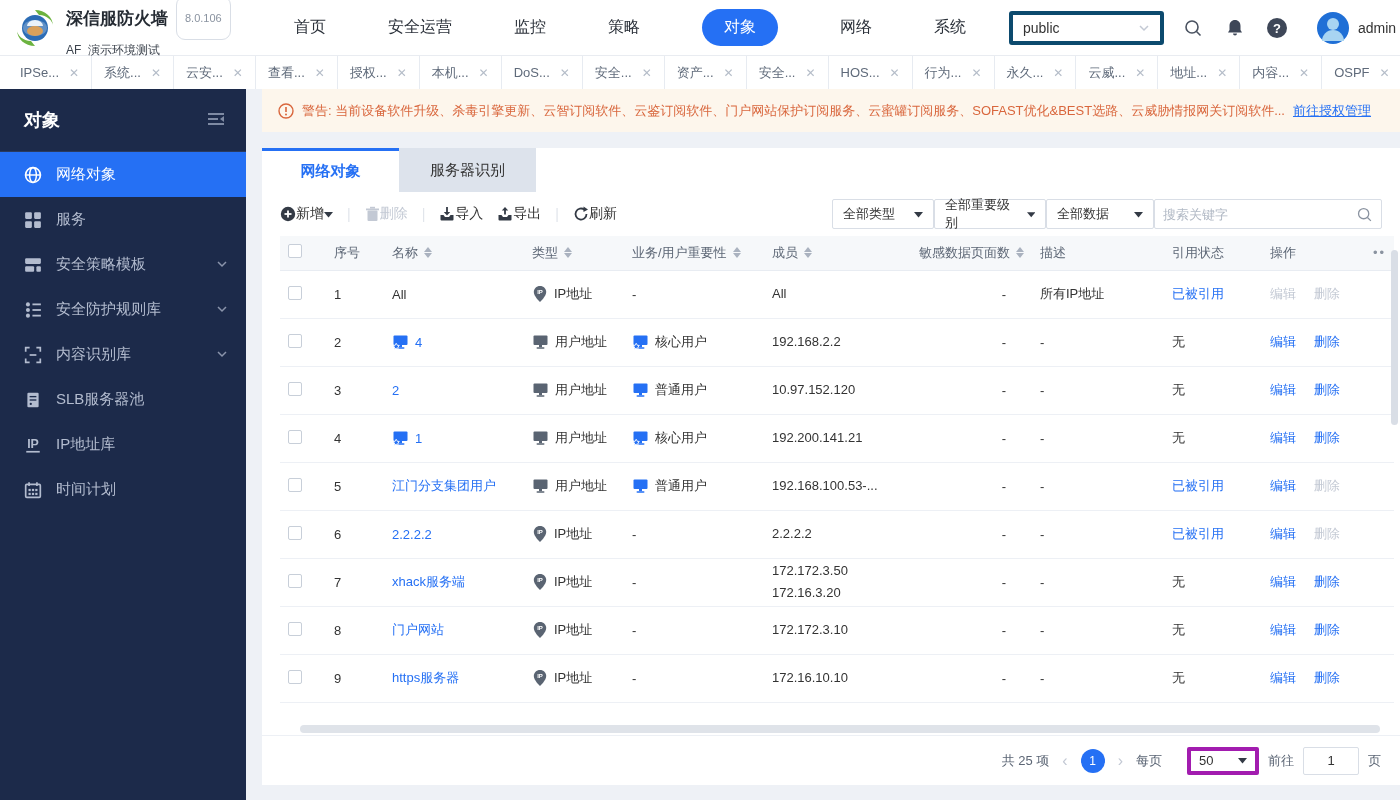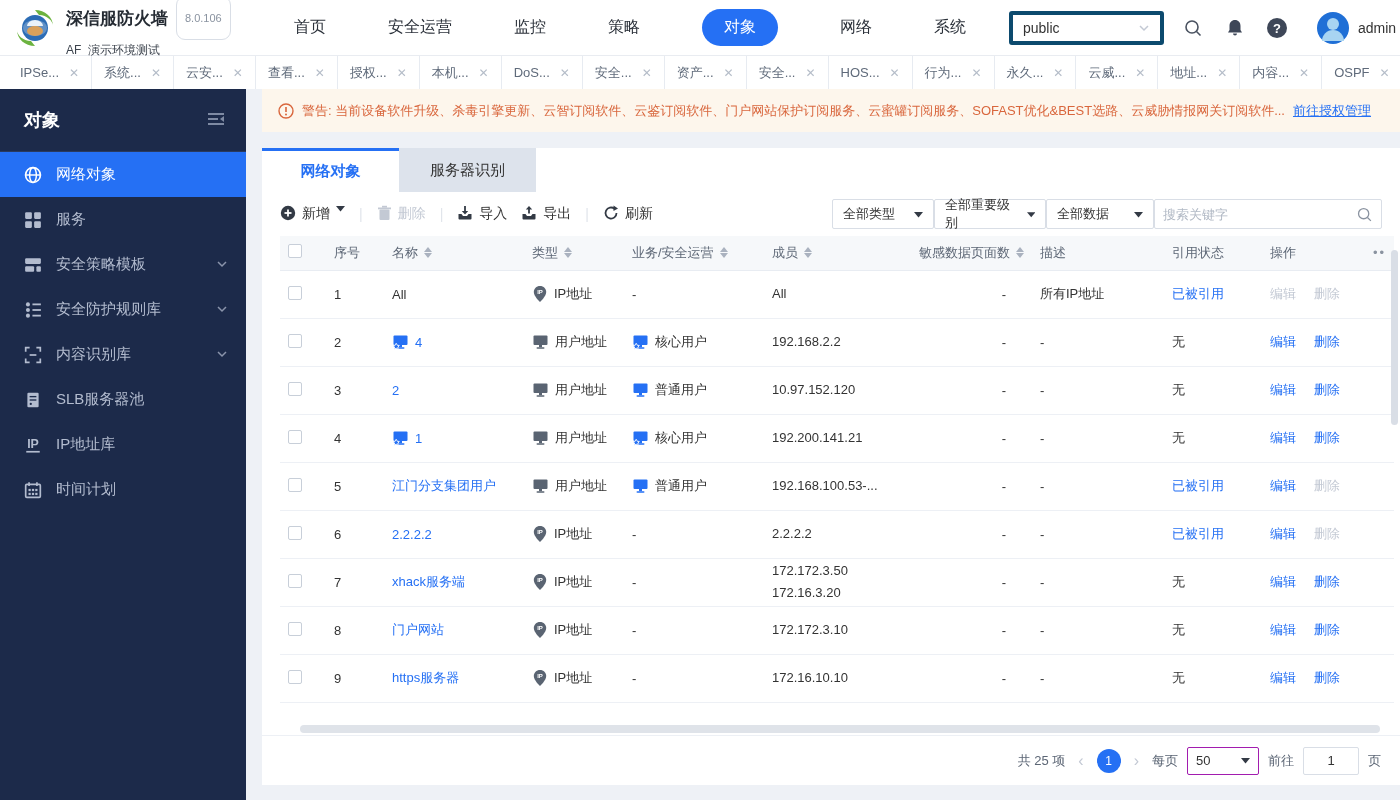--- a/index.html
+++ b/index.html
@@ -47,21 +47,21 @@
   .banner .banner-text { overflow:hidden; }
 
   
   .card { margin:16px 0 0 16px; background:#fff; flex:1; display:flex; flex-direction:column; overflow:hidden; position:relative; }
   .card-tabs { height:44px; flex:0 0 44px; display:flex; background:#fff; }
   .ct-tab { width:137px; display:flex; align-items:center; justify-content:center; font-size:15px; background:#dde3ec; color:#333; cursor:pointer; }
   .ct-tab.active { background:#fff; color:#2570f4; font-weight:bold; border-top:3px solid #2570f4; }
 
   
   .toolbar { height:44px; flex:0 0 44px; display:flex; align-items:center; padding:0 18px; gap:14px; font-size:14px; color:#333; }
-  .tbtn { display:flex; align-items:flex-start; gap:6px; cursor:pointer; white-space:nowrap; }
+  .tbtn { display:flex; align-items:center; cursor:pointer; white-space:nowrap; }
   .tbtn.disabled { color:#c3c9d4; cursor:default; }
   .tsep { color:#e1e5eb; font-size:14px; }
   .toolbar-right { margin-left:auto; display:flex; align-items:center; gap:0; }
   .tb-select { height:30px; border:1px solid #d9dee6; border-radius:2px; display:flex; align-items:center; justify-content:space-between; padding:0 10px; font-size:13px; color:#333; cursor:pointer; gap:8px; }
   .search-box { width:228px; height:30px; border:1px solid #d9dee6; border-radius:2px; display:flex; align-items:center; padding:0 8px; gap:6px; }
   .search-box input { border:none; outline:none; flex:1; font-size:13px; color:#333; font-family:inherit; min-width:0; }
   .search-box input::placeholder { color:#b0b8c4; }
 
   
   .table-wrap { flex:1; overflow:hidden; position:relative; padding:0 0 0 18px; }
@@ -81,21 +81,21 @@
   .sort-icon .down { border-top:5px solid #aab2bf; }
   .num-cell { text-align:right; padding-right:26px; }
   .vscroll { position:absolute; right:2px; top:14px; width:7px; height:175px; background:#d9dee6; border-radius:4px; }
   .hscroll { position:absolute; left:38px; bottom:2px; height:8px; width:1080px; background:#dfe3e9; border-radius:4px; }
   .th-dots { color:#8a93a0; letter-spacing:2px; font-size:13px; }
 
   
   .card-footer { height:50px; flex:0 0 50px; border-top:1px solid #edf0f5; display:flex; align-items:center; justify-content:flex-end; gap:9px; padding-right:19px; font-size:13px; color:#5c6675; }
   .pg-arrow { color:#c3c9d4; font-size:16px; cursor:pointer; padding:0 4px; }
   .pg-page { width:24px; height:24px; border-radius:50%; background:#2570f4; color:#fff; display:flex; align-items:center; justify-content:center; font-size:12px; cursor:pointer; }
-  .pg-select { width:72px; height:28px; border:1px solid #a21caf; border-radius:2px; display:flex; align-items:center; justify-content:space-between; padding:0 8px; color:#333; cursor:pointer; }
+  .pg-select { width:72px; height:28px; border:4px solid #a21caf; border-radius:2px; display:flex; align-items:center; justify-content:space-between; padding:0 8px; color:#333; cursor:pointer;margin-left:16px; }
   .pg-input { width:56px; height:28px; border:1px solid #d9dee6; border-radius:2px; text-align:center; font-size:13px; color:#333; font-family:inherit; outline:none; }
 </style>
 </head>
 <body>
 
 <div class="app">
 
   <header>
     <div class="logo">
       <svg viewBox="0 0 42 42" width="42" height="42">
@@ -493,21 +493,21 @@
                     <span class="th-inner">
                       <span>类型</span>
                       <span class="sort-icon">
                         <i class="up"></i>
                         <i class="down"></i>
                       </span>
                     </span>
                   </th>
                   <th>
                     <span class="th-inner">
-                      <span>业务/安全运营</span>
+                      <span>业务/用户重要性</span>
                       <span class="sort-icon">
                         <i class="up"></i>
                         <i class="down"></i>
                       </span>
                     </span>
                   </th>
                   <th>
                     <span class="th-inner">
                       <span>成员</span>
                       <span class="sort-icon">

